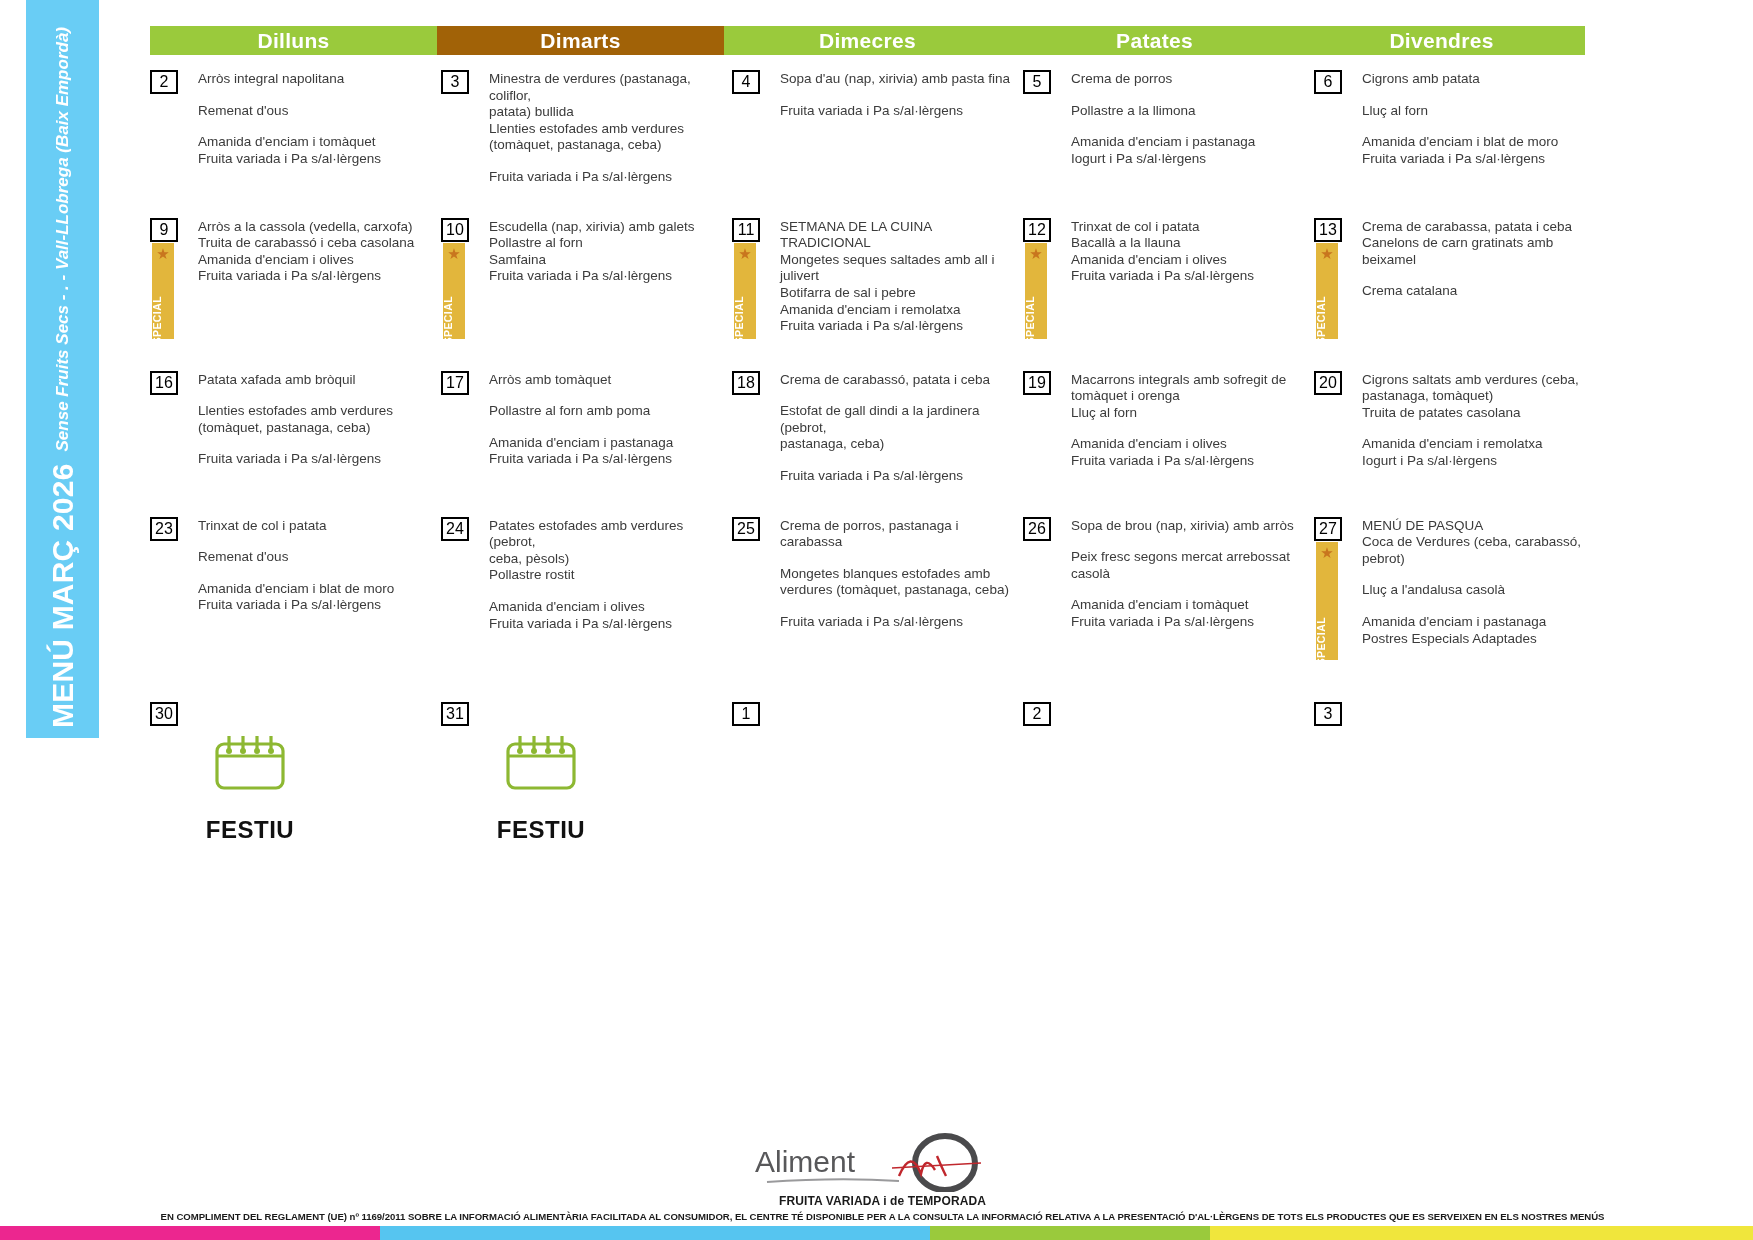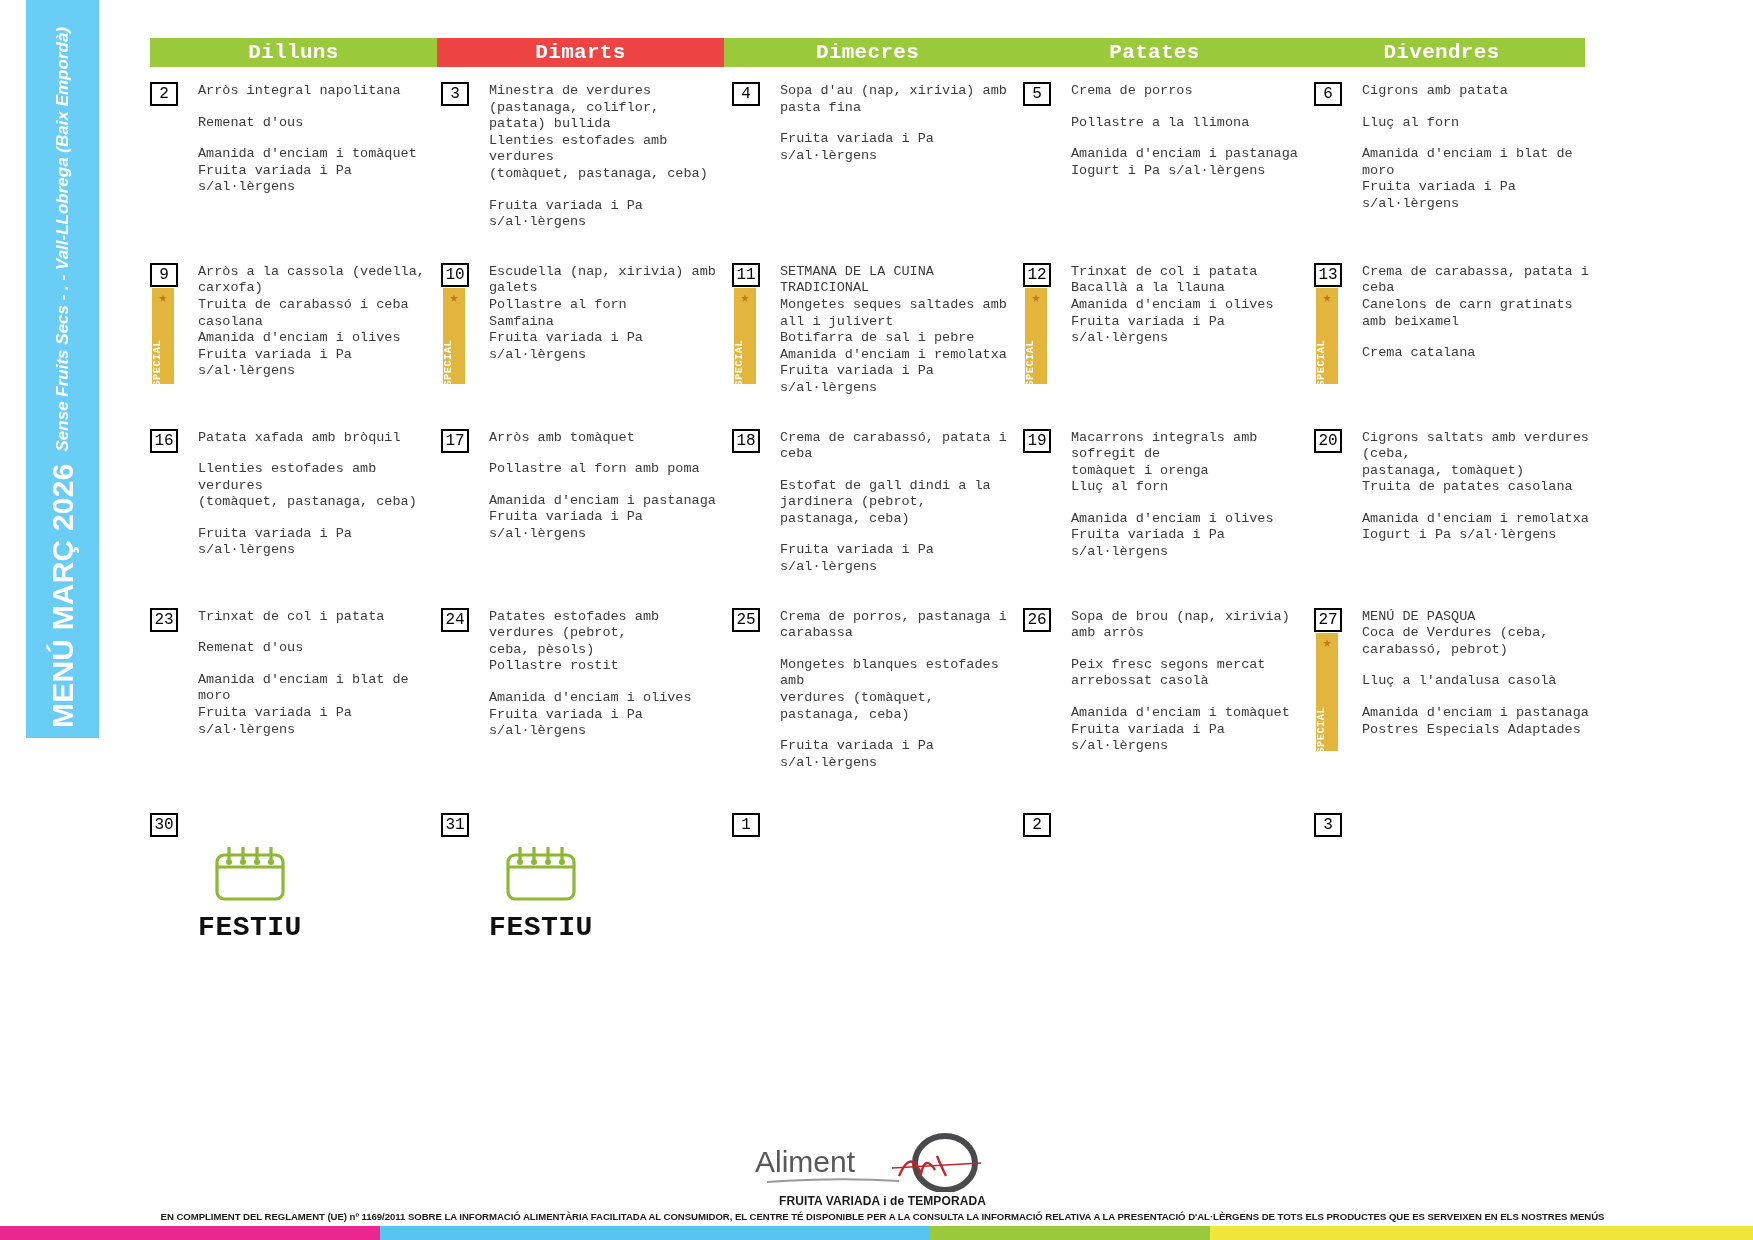--- a/index.html
+++ b/index.html
@@ -47,23 +47,22 @@
     font-size: 17px;
     font-style: italic;
     font-weight: bold;
     margin-left: 12px;
     line-height: 1;
   }
 
   
   .grid {
     position: absolute;
-    left: 150px; top: 12px;
+    left: 150px; top: 0px;
     width: 1590px;
-    font-family: Liberation Mono, monospace;
   }
   .header-row {
     display: flex;
     gap: 0px;
     height: 30px;
     margin-top: 26px;
   }
   .daycol-head {
     width: 287px;
     margin-right: 0px;
@@ -159,25 +158,25 @@
   .festiu {
     margin-left: 52px;
     margin-top: 6px;
     width: 96px;
     display: flex;
     flex-direction: column;
     align-items: center;
   }
   .festiu-cal { width: 78px; height: 62px; }
   .festiu-label {
-    font-size: 28px;
+    font-size: 24px;
     font-weight: bold;
     color: #111;
     letter-spacing: .5px;
-    margin-top: 2px;
+    margin-top: 18px;
   }
 
   
   .footer {
     position: absolute;
     left: 12px; right: 0;
     bottom: 18px;
     text-align: center;
   }
   .logo {
@@ -223,21 +222,21 @@
   <div class="sidebar">
     <div class="sidebar-inner">
       <span class="sidebar-title">MENÚ MARÇ 2026</span>
       <span class="sidebar-sub">Sense Fruits Secs - . - Vall-LLobrega (Baix Empordà)</span>
     </div>
   </div>
 
   <div class="grid">
     <div class="header-row" id="headerRow">
         <div class="daycol-head" style="background: rgb(154, 202, 60);">Dilluns</div>
-        <div class="daycol-head" style="background: #ef4444;">Dimarts</div>
+        <div class="daycol-head" style="background: #a16207;">Dimarts</div>
         <div class="daycol-head" style="background: rgb(154, 202, 60);">Dimecres</div>
         <div class="daycol-head" style="background: rgb(154, 202, 60);">Patates</div>
         <div class="daycol-head" style="background: rgb(154, 202, 60);">Divendres</div>
       </div>
     <div id="weeks">
         <div class="week-row" style="margin-top: 14px;">
           <div class="cell">
             <div class="cell-body">
               <div class="daybox-wrap">
                 <div class="daybox">2</div>

